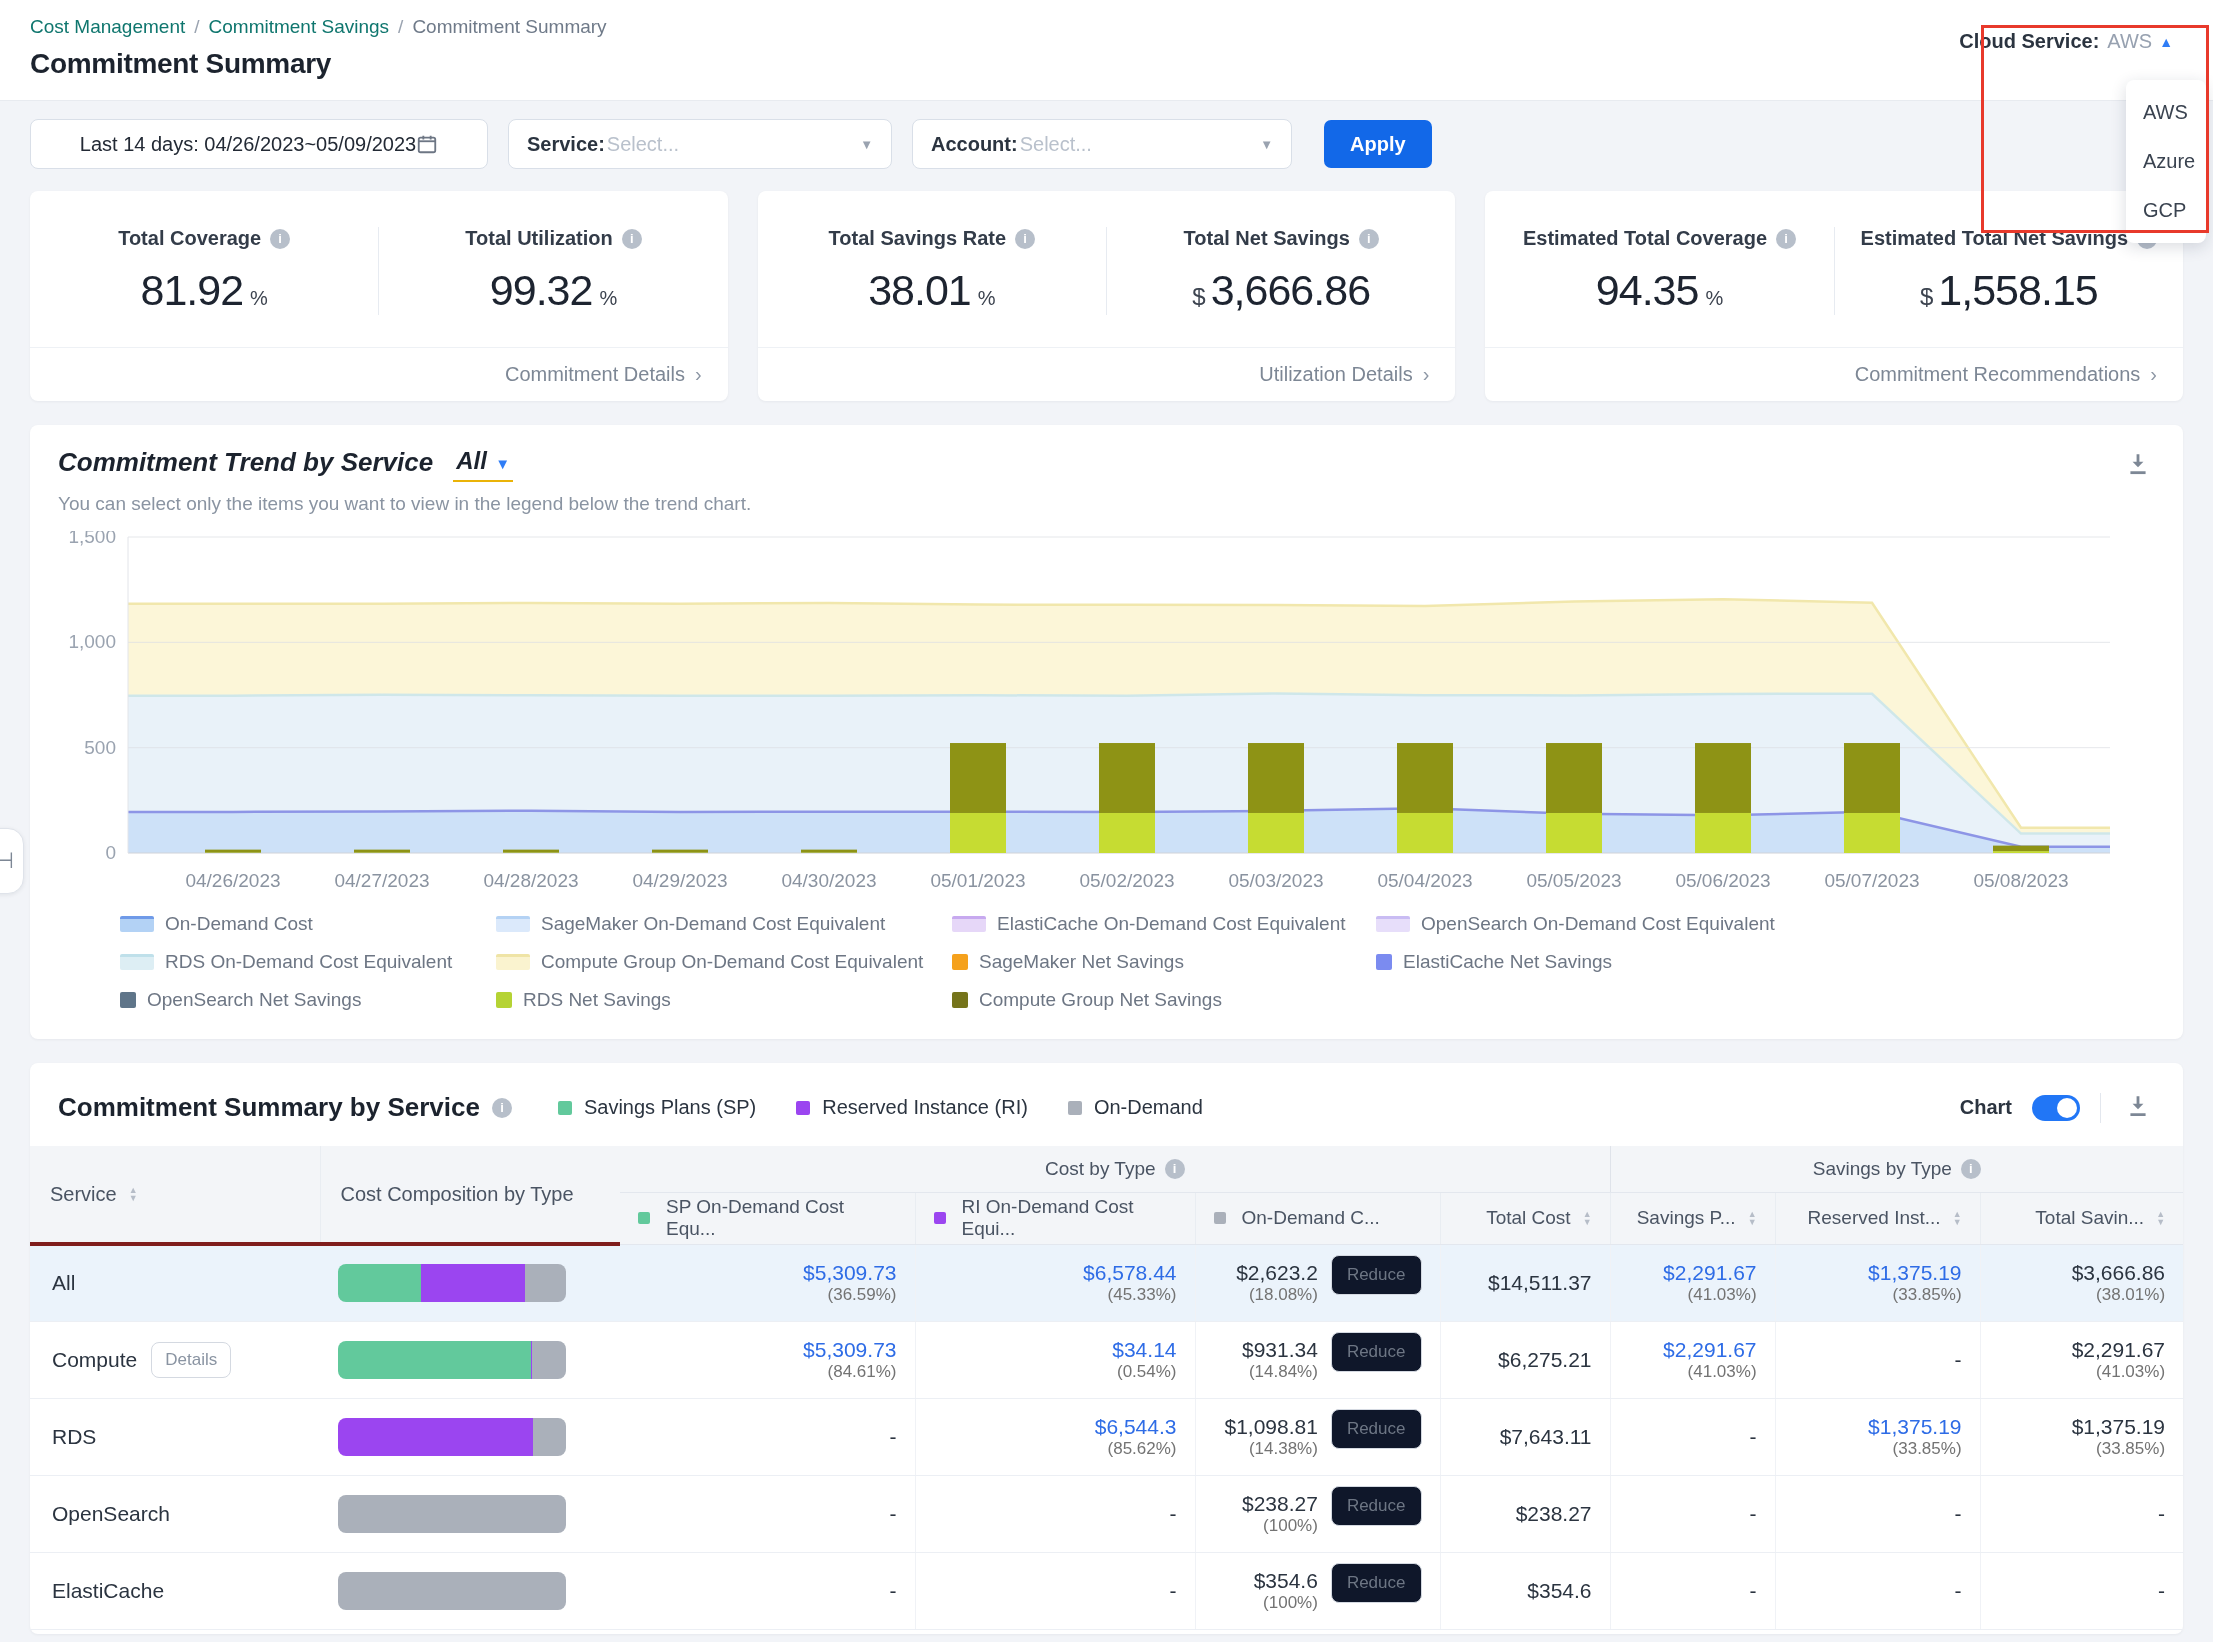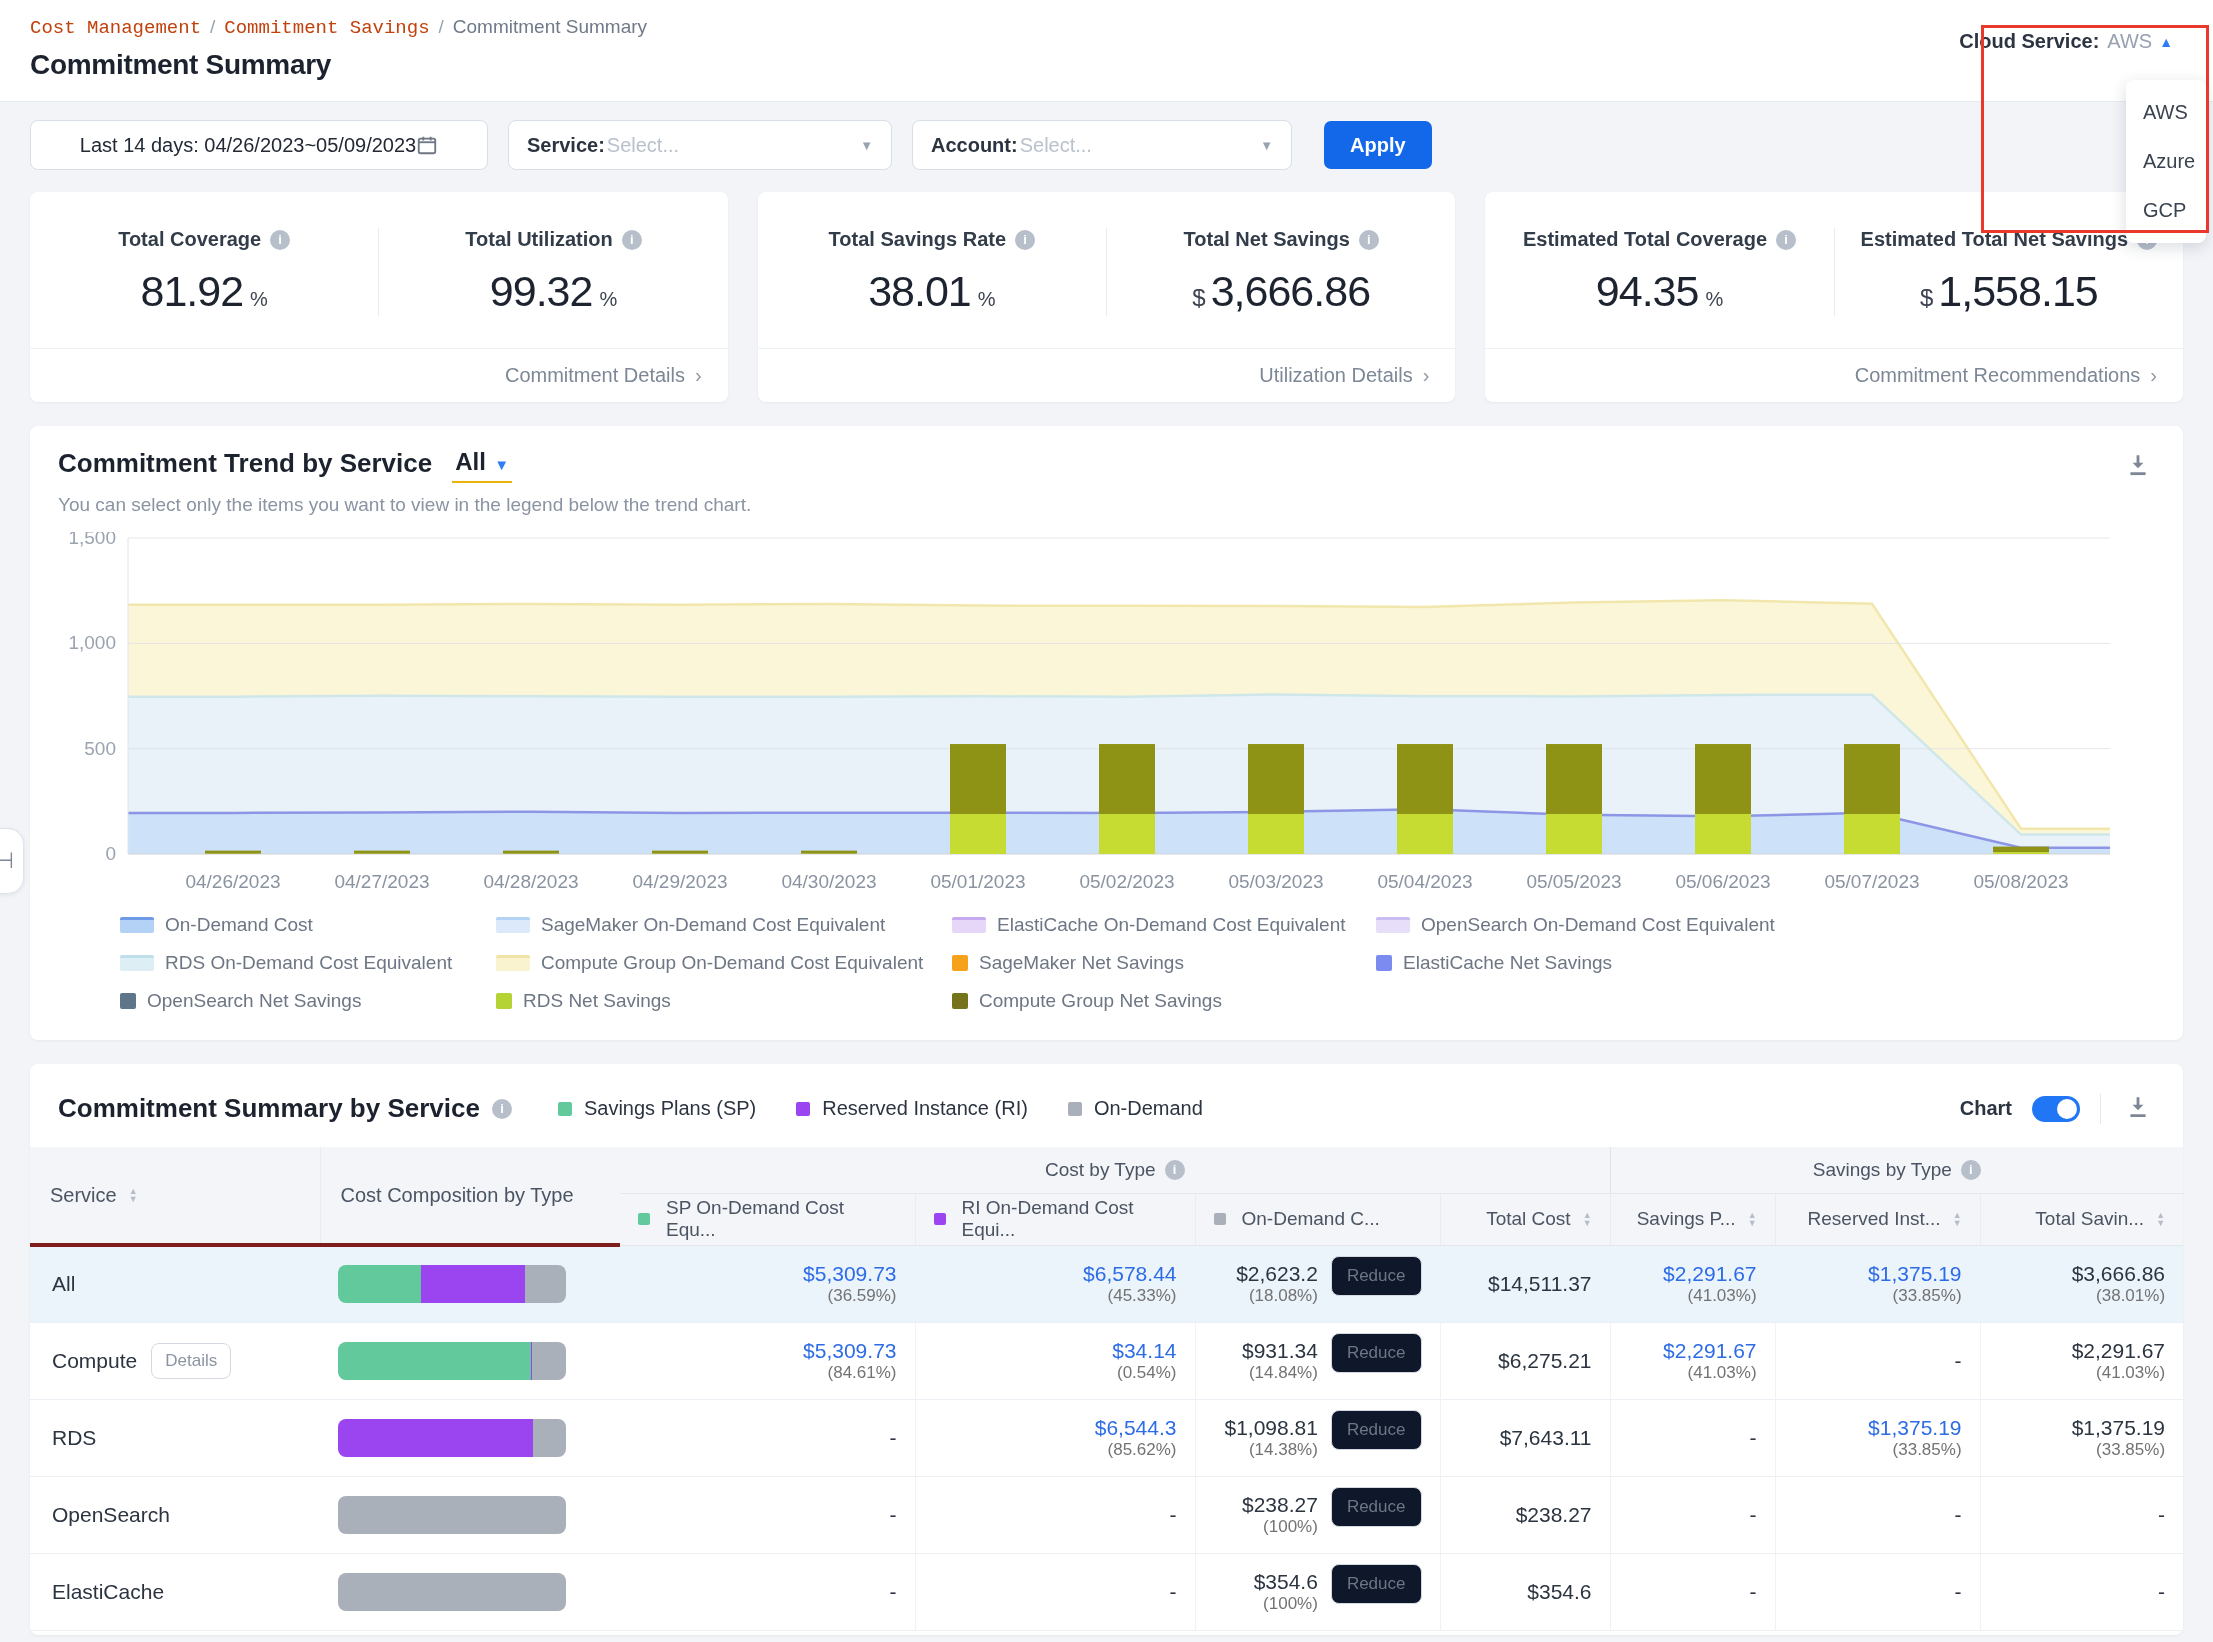--- a/index.html
+++ b/index.html
@@ -5,21 +5,21 @@
   * { box-sizing: border-box; margin: 0; padding: 0; }
   html,body { width:2213px; height:1642px; }
   body {
     font-family: "Liberation Sans", sans-serif;
     background:#f2f4f8; color:#232a35;
     position:relative; overflow:hidden;
   }
   
   .topbar { background:#fff; padding:16px 30px 20px; border-bottom:1px solid #e8ebf0; position:relative; }
   .breadcrumb { font-size:19px; }
-  .breadcrumb a { color:#c2410c; text-decoration:none; cursor:pointer;font-family:Liberation Mono, monospace; }
+  .breadcrumb a { color:#0f766e; text-decoration:none; cursor:pointer; }
   .breadcrumb .sep { color:#9aa3b0; margin:0 9px; }
   .breadcrumb .current { color:#6f7a89; }
   .page-title { font-size:28px; font-weight:bold; color:#1c232e; margin-top:10px; letter-spacing:-0.3px; }
   .cloud-select { position:absolute; top:30px; right:40px; font-size:20px; display:flex; align-items:center; cursor:pointer; }
   .cloud-select .lbl { font-weight:bold; color:#2b3440; }
   .cloud-select .val { color:#97a1b0; margin-left:8px; }
   .cloud-select .caret { color:#2f7df6; font-size:14px; margin-left:7px; }
   .cloud-menu { position:absolute; left:2126px; top:80px; width:80px; background:#fff; border-radius:8px;
     box-shadow:0 4px 16px rgba(25,35,60,.16); padding:8px 0; z-index:6; }
   .cloud-menu .item { padding:13px 17px; font-size:20px; color:#3a4350; cursor:pointer; }
@@ -49,21 +49,21 @@
     font-weight:bold; display:inline-flex; align-items:center; justify-content:center; font-style:normal; flex:none; }
   .metric .mv { margin-top:16px; font-size:43px; color:#1d2430; letter-spacing:-1px; }
   .metric .unit { font-size:20px; color:#3d4450; margin-left:7px; letter-spacing:0; }
   .metric .prefix { font-size:24px; color:#3d4450; margin-right:5px; letter-spacing:0; }
   .card .foot { border-top:1px solid #eef1f5; padding:15px 26px; text-align:right;
     font-size:20px; color:#7d8795; cursor:pointer; }
   .card .foot .chev { margin-left:10px; color:#8d97a5; }
   
   .panel { background:#fff; border-radius:8px; margin:24px 30px 0; box-shadow:0 1px 3px rgba(16,24,40,.05); }
   .trend { padding:22px 28px 24px; }
-  .trend-head { display:flex; align-items:flex-start; }
+  .trend-head { display:flex; align-items:flex-start;font-style:italic; }
   .trend-title { font-size:26px; font-weight:bold; color:#1c232e; }
   .trend-filter { margin-left:20px; border-bottom:2px solid #eab308; padding:0 3px 5px; cursor:pointer; }
   .trend-filter .fv { font-size:24px; font-weight:bold; color:#1c232e; }
   .trend-filter .caret { color:#2f7df6; font-size:15px; margin-left:4px; }
   .icon-btn { margin-left:auto; background:none; border:none; cursor:pointer; padding:4px; }
   .trend-sub { font-size:19px; color:#8a94a2; margin-top:9px; }
   #trend-svg { display:block; margin-top:16px; }
   .legend { display:grid; grid-template-columns:376px 456px 424px auto; row-gap:16px;
     padding:10px 0 4px 62px; font-size:19px; color:#6d7684; }
   .litem { display:flex; align-items:center; gap:11px; cursor:pointer; }

